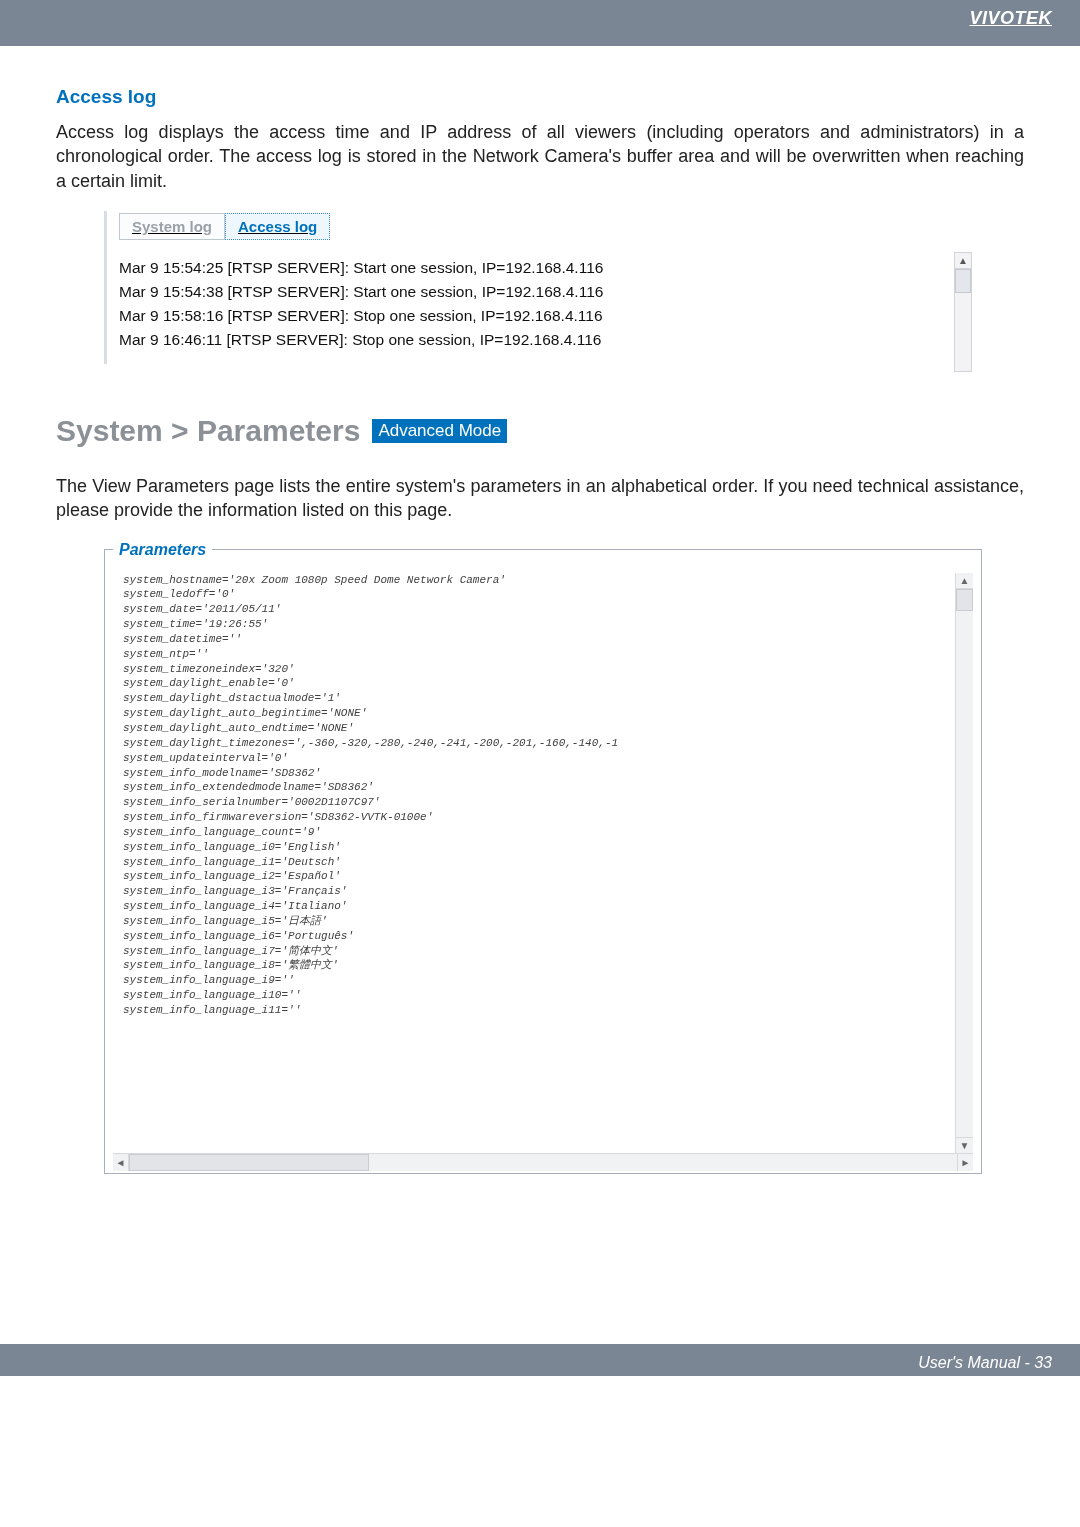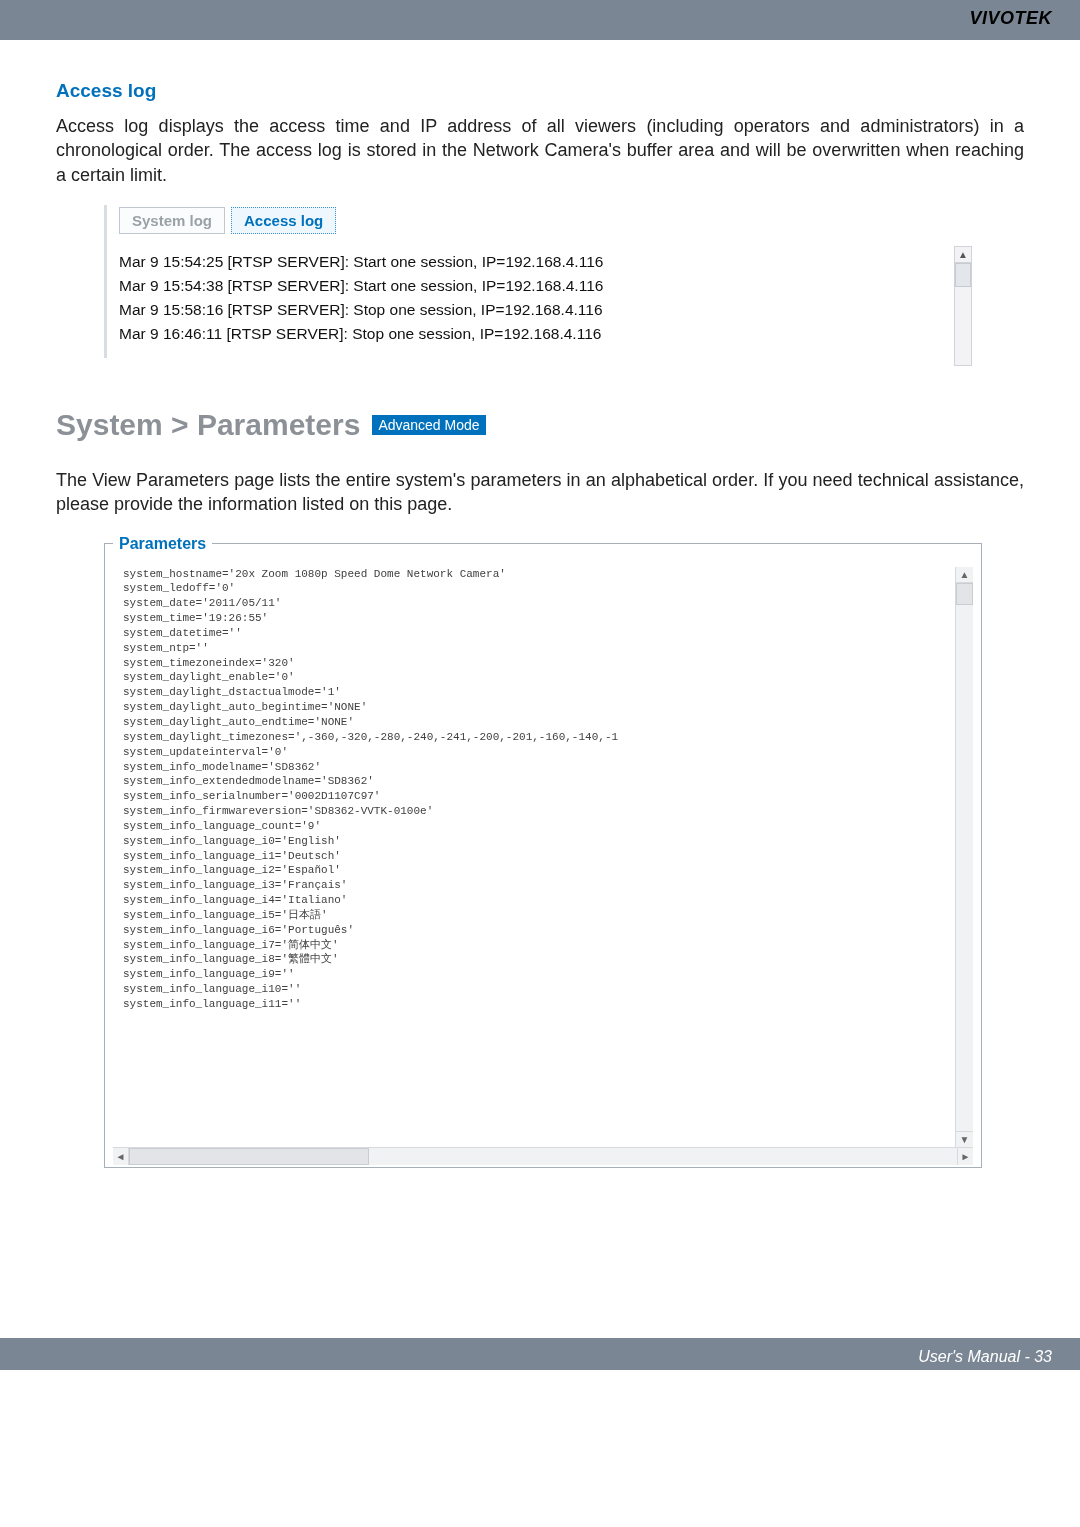--- a/index.html
+++ b/index.html
@@ -3,29 +3,30 @@
 <meta charset="utf-8">
 <style>
   * { margin: 0; padding: 0; box-sizing: border-box; }
   body {
     font-family: Arial, Helvetica, sans-serif;
     background: #ffffff;
     width: 1080px;
     margin: 0 auto;
   }
   .page-header {
-    height: 40px;
+    height: 46px;
     background: #7a8694;
-    color: #000000;
+    color: #ffffff;
     font-style: italic;
     font-weight: bold;
     font-size: 18px;
     text-align: right;
     padding: 8px 28px 0 0;
     letter-spacing: 0.5px;
+    text-decoration: underline;
   }
   .content {
     padding: 40px 56px 0 56px;
   }
   .section-heading {
     color: #0071bc;
     font-weight: bold;
     font-size: 19px;
     margin-bottom: 12px;
   }
@@ -37,23 +38,23 @@
     margin-bottom: 18px;
   }
 
   
   .log-box {
     margin: 0 48px 50px 48px;
     border-left: 3px solid #d7dde2;
   }
   .tab-row {
     display: flex;
-    gap: 6px;
     padding-left: 12px;
     padding-top: 2px;
+    text-decoration: underline;
   }
   .tab {
     border: 1px solid #bfc8d0;
     padding: 4px 12px;
     font-size: 15px;
     color: #9aa2a8;
     background: #fbfcfd;
     font-weight: bold;
   }
   .tab.active {
@@ -98,27 +99,28 @@
     margin: 30px 0 26px 0;
   }
   .sys-heading .title {
     font-size: 30px;
     font-weight: bold;
     color: #8c9197;
   }
   .adv-badge {
     background: #0071bc;
     color: #fff;
-    font-size: 14px;
+    font-size: 17px;
     padding: 2px 6px;
   }
 
   
   .param-wrap {
     margin: 18px 42px 0 48px;
+    font-style: italic;
   }
   fieldset.params {
     border: 1px solid #a7b0b9;
     padding: 14px 8px 2px 8px;
     position: relative;
   }
   fieldset.params legend {
     color: #0071bc;
     font-weight: bold;
     font-size: 16px;

